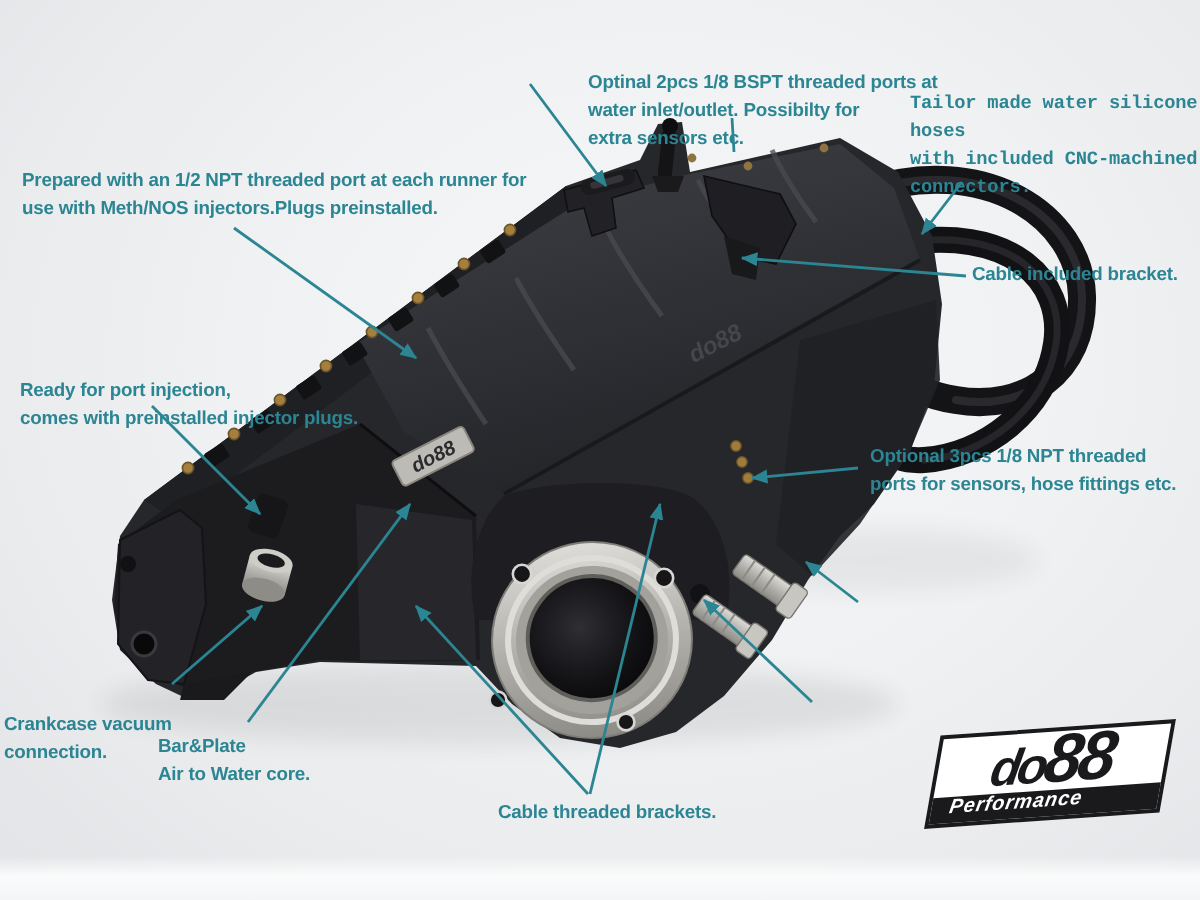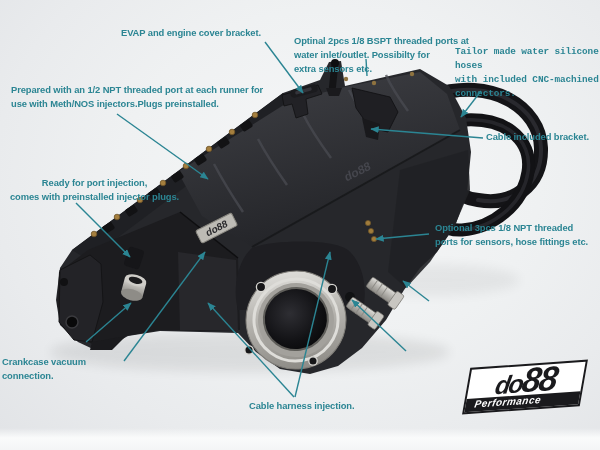--- a/index.html
+++ b/index.html
@@ -197,37 +197,38 @@
       <line x1="429" y1="234" x2="376" y2="239" marker-end="url(#arrow)"></line>
       <line x1="429" y1="301" x2="403" y2="281" marker-end="url(#arrow)"></line>
       <line x1="86" y1="342" x2="131" y2="303" marker-end="url(#arrow)"></line>
       <line x1="124" y1="361" x2="205" y2="252" marker-end="url(#arrow)"></line>
       <line x1="406" y1="351" x2="352" y2="300" marker-end="url(#arrow)"></line>
       <line x1="294" y1="397" x2="208" y2="303" marker-end="url(#arrow)"></line>
       <line x1="295" y1="397" x2="330" y2="252" marker-end="url(#arrow)"></line>
     </g>
   </svg>
 
-  <div class="ann" style="left:121px;top:26px;">EVAP and engine cover bracket.</div>
   <div class="ann" style="left:294px;top:12px;margin-top:22px;">Optinal 2pcs 1/8 BSPT threaded ports at
 water inlet/outlet. Possibilty for
 extra sensors etc.</div>
   <div class="ann" style="left:455px;top:45px;font-family:Liberation Mono, monospace;">Tailor made water silicone hoses
 with included CNC-machined
 connectors.</div>
   <div class="ann" style="left:486px;top:130px;">Cable included bracket.</div>
   <div class="ann" style="left:11px;top:83px;">Prepared with an 1/2 NPT threaded port at each runner for
 use with Meth/NOS injectors.Plugs preinstalled.</div>
-  <div class="ann" style="left:10px;top:176px;text-align:center;">Ready for port injection,
+  <div class="ann" style="left:10px;top:188px;">Ready for port injection,
 comes with preinstalled injector plugs.</div>
   <div class="ann" style="left:435px;top:221px;">Optional 3pcs 1/8 NPT threaded
 ports for sensors, hose fittings etc.</div>
   <div class="ann" style="left:2px;top:333px;margin-top:22px;">Crankcase vacuum
 connection.</div>
-  <div class="ann" style="left:249px;top:399px;">Cable harness injection.</div>
+  <div class="ann" style="left:79px;top:366px;">Bar&amp;Plate
+Air to Water core.</div>
+  <div class="ann" style="left:249px;top:399px;">Cable threaded brackets.</div>
 
   <div id="logo">
     <div class="brand">
       <span class="do">do</span>
         <span class="e8">88</span>
     </div>
     <div class="bar">Performance</div>
   </div>
 
   <div id="bottom-band"></div>

